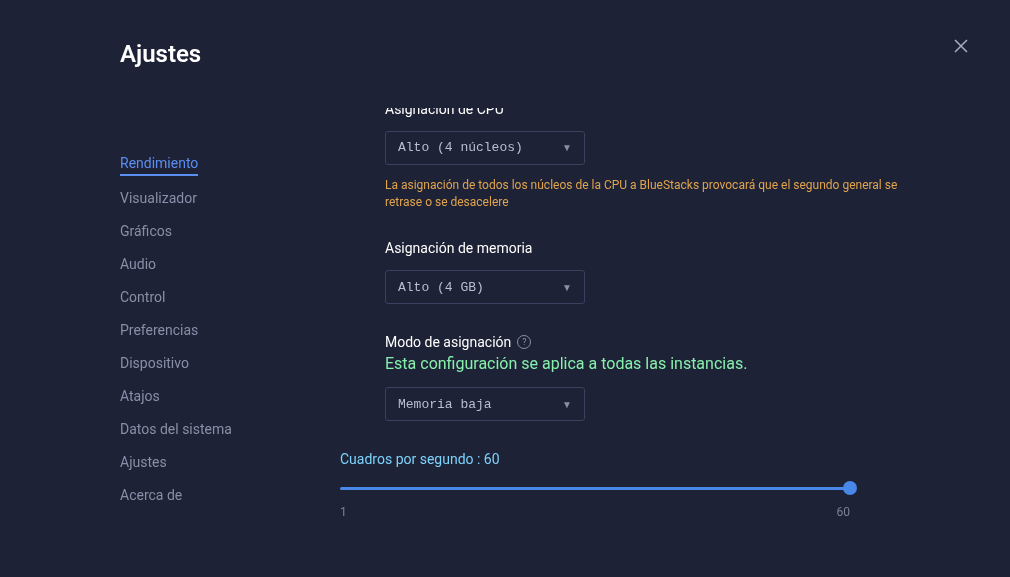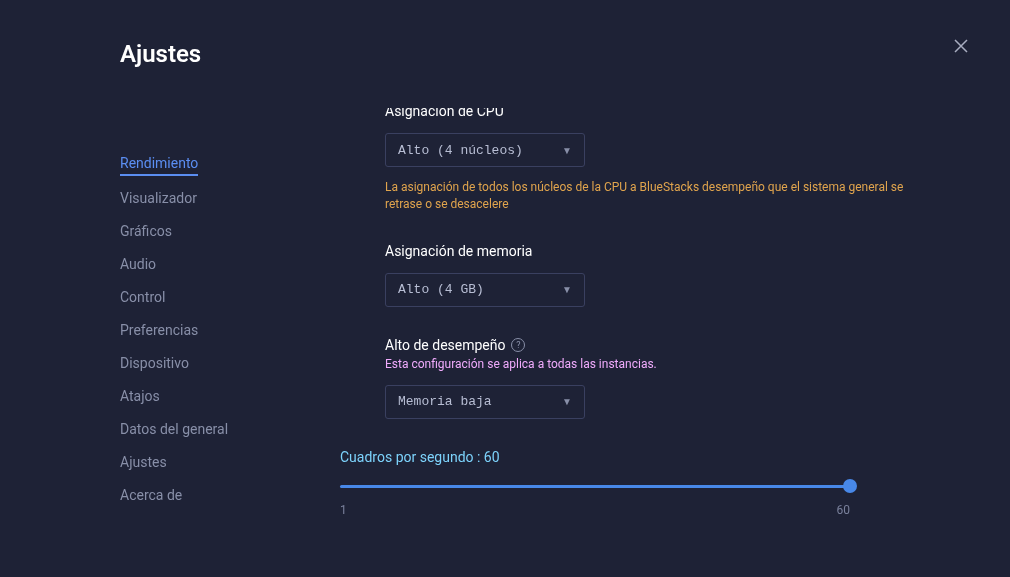--- a/index.html
+++ b/index.html
@@ -69,22 +69,22 @@
       margin-bottom: 30px;
       margin-left: 45px;
     }
     .section-label {
       font-size: 14px;
       color: #ffffff;
       margin-bottom: 14px;
       font-weight: 400;
     }
     .section-sublabel {
-      font-size: 12px;
-      color: #f0abfc;
+      font-size: 16px;
+      color: #86efac;
       margin-top: 4px;
     }
     .help-icon {
       display: inline-flex;
       align-items: center;
       justify-content: center;
       width: 14px;
       height: 14px;
       border: 1px solid #888fa8;
       border-radius: 50%;
@@ -188,46 +188,46 @@
   <div class="content">
     <div class="sidebar">
       <div class="sidebar-item active">Rendimiento</div>
       <div class="sidebar-item">Visualizador</div>
       <div class="sidebar-item">Gráficos</div>
       <div class="sidebar-item">Audio</div>
       <div class="sidebar-item">Control</div>
       <div class="sidebar-item">Preferencias</div>
       <div class="sidebar-item">Dispositivo</div>
       <div class="sidebar-item">Atajos</div>
-      <div class="sidebar-item">Datos del general</div>
+      <div class="sidebar-item">Datos del sistema</div>
       <div class="sidebar-item">Ajustes</div>
       <div class="sidebar-item">Acerca de</div>
     </div>
 
     <div class="main">
       <div class="section">
         <div class="section-label">Asignación de CPU</div>
         <div class="dropdown">
           <span class="dropdown-text">Alto (4 núcleos)</span>
           <span class="dropdown-arrow">▼</span>
         </div>
-        <div class="warning-text">La asignación de todos los núcleos de la CPU a BlueStacks desempeño que el sistema general se retrase o se desacelere</div>
+        <div class="warning-text">La asignación de todos los núcleos de la CPU a BlueStacks provocará que el segundo general se retrase o se desacelere</div>
       </div>
 
       <div class="section">
         <div class="section-label">Asignación de memoria</div>
         <div class="dropdown">
           <span class="dropdown-text">Alto (4 GB)</span>
           <span class="dropdown-arrow">▼</span>
         </div>
       </div>
 
       <div class="section">
         <div class="label-row">
-          <span class="section-label" style="margin-bottom:0">Alto de desempeño</span>
+          <span class="section-label" style="margin-bottom:0">Modo de asignación</span>
           <span class="help-icon">?</span>
         </div>
         <div class="section-sublabel">Esta configuración se aplica a todas las instancias.</div>
         <div class="dropdown" style="margin-top:14px">
           <span class="dropdown-text">Memoria baja</span>
           <span class="dropdown-arrow">▼</span>
         </div>
       </div>
 
       <div class="slider-section">

